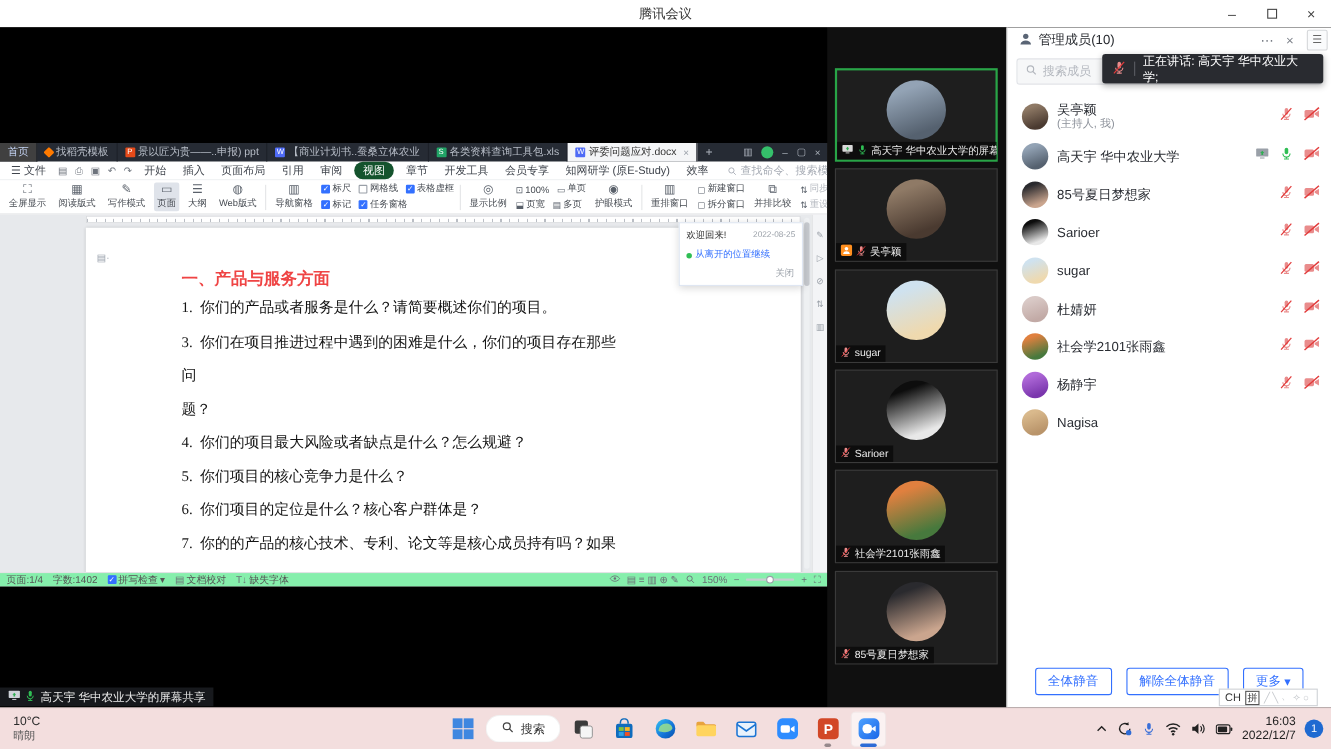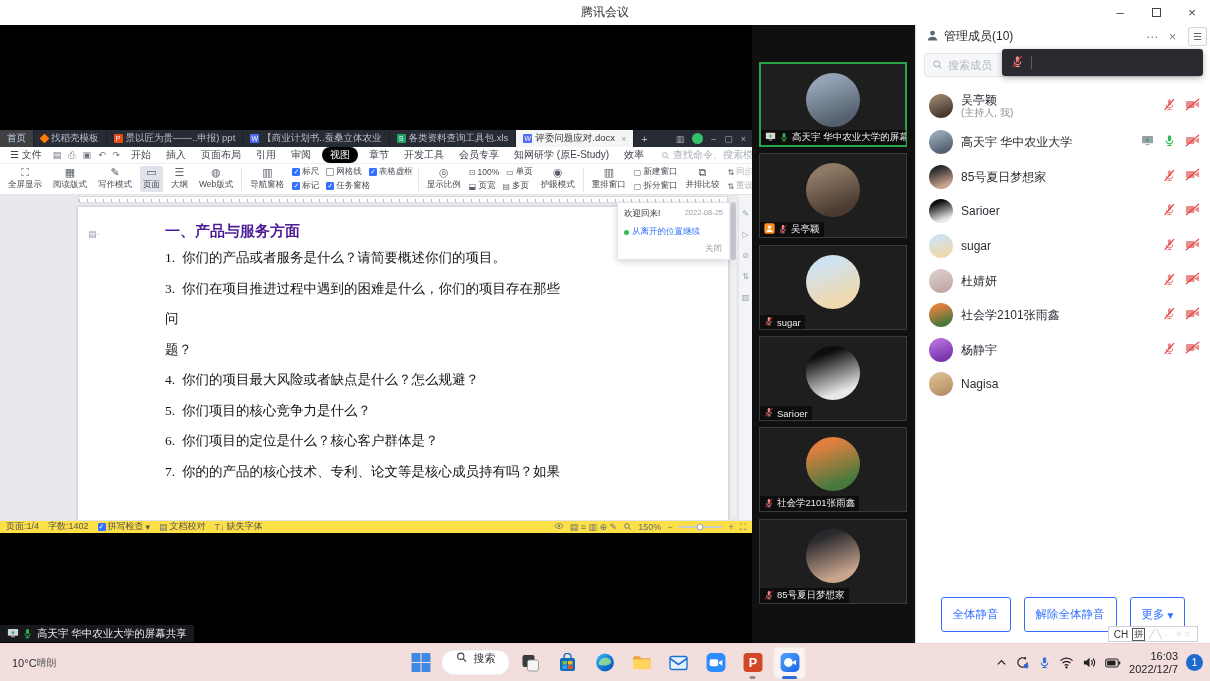--- a/index.html
+++ b/index.html
@@ -29,21 +29,21 @@
   .ti-ppt{background:#e64a19}.ti-word{background:#4f6bf6}.ti-excel{background:#21a366}
   .wtab .tclose{color:#9aa0aa;margin-left:3px;font-size:9px}
   .wtab-plus{display:flex;align-items:center;padding:0 7px;color:#aab0ba;font-size:11px;cursor:pointer}
   .wps-winctl{margin-left:auto;display:flex;align-items:center;gap:8px;padding:0 6px;color:#aab0ba}
   .wps-ava{width:11px;height:11px;border-radius:50%;background:#35c06b}
   .wps-winctl span{cursor:pointer;font-size:9px}
 
   .wps-menubar{height:17px;display:flex;align-items:center;font-size:10px;color:#3f444c;padding:0 6px;gap:7px;border-bottom:1px solid #eceef0;background:#fff}
   .qa-ic{color:#6d737c;font-size:9px;cursor:pointer}
   .wmenu{padding:0 4px;cursor:pointer;white-space:nowrap}
-  .wmenu.active{background:#000000;color:#fff;border-radius:8px;padding:1px 8px}
+  .wmenu.active{background:#14532d;color:#fff;border-radius:8px;padding:1px 8px}
   .cmd-search{display:flex;align-items:center;gap:3px;color:#a7acb5;margin-left:6px;white-space:nowrap}
   .wps-right{margin-left:auto;display:flex;align-items:center;gap:8px;color:#555;white-space:nowrap}
   .wps-right .blue{color:#3370ff}
 
   .wps-ribbon{height:31px;display:flex;align-items:center;padding:0 5px;gap:5px;border-bottom:1px solid #e3e4e6;font-size:8.5px;color:#464b52;background:#fff;overflow:hidden}
   .rbig{display:flex;flex-direction:column;align-items:center;justify-content:center;gap:1px;padding:1px 3px;border-radius:2px;cursor:pointer;white-space:nowrap}
   .rbig .ic{font-size:11px;line-height:11px;color:#5a616b}
   .rbig.sel{background:#dfe3ea}
   .rbig.dim,.rsm.dim{color:#b4b8bf}
   .vdiv{width:1px;height:23px;background:#e4e5e7;flex:none}
@@ -53,35 +53,35 @@
   .checkrows{display:flex;flex-direction:column;gap:2px}
   .checkrow{display:flex;gap:7px}
   .chk{display:flex;align-items:center;gap:2px;cursor:pointer;white-space:nowrap}
   .box{width:8px;height:8px;border:1px solid #9aa0a8;border-radius:1px;display:inline-flex;align-items:center;justify-content:center;font-size:7px;color:#fff}
   .box.on{background:#3370ff;border-color:#3370ff}
 
   .wps-doc{position:absolute;left:0;right:0;top:65px;bottom:13px;background:#e7e9ec;overflow:hidden}
   .ruler{position:absolute;top:1px;left:78px;width:650px;height:7px;background:#fff;border:1px solid #d9dbde;
     background-image:repeating-linear-gradient(90deg,#b9bdc4 0 1px,transparent 1px 8px);background-size:100% 3px;background-position:0 100%;background-repeat:no-repeat}
   .page{position:absolute;left:78px;width:650px;top:12px;bottom:-10px;background:#fff;box-shadow:0 0 3px rgba(0,0,0,.2)}
-  .doc-heading{margin:15px 0 2px 87px;font-family:"Liberation Serif","DejaVu Serif",serif;font-weight:bold;font-size:15px;color:#4c1d95}
+  .doc-heading{margin:37px 0 2px 87px;font-family:"Liberation Serif","DejaVu Serif",serif;font-weight:bold;font-size:15px;color:#ef4444}
   .doc-line{margin-left:87px;font-family:"Liberation Serif","DejaVu Serif",serif;font-size:13.5px;line-height:30.5px;color:#141414;white-space:pre}
   .para-handle{position:absolute;left:10px;top:22px;font-size:9px;color:#9aa2ad}
   .doc-scroll{position:absolute;right:16px;top:3px;bottom:3px;width:5px;background:#eef0f2;border-radius:3px}
   .doc-thumb{position:absolute;top:4px;width:5px;height:58px;background:#c6c9ce;border-radius:3px}
   .doc-tools{position:absolute;right:0;top:0;bottom:0;width:14px;background:#f3f4f6;border-left:1px solid #e3e4e6;
     display:flex;flex-direction:column;align-items:center;gap:12px;padding-top:14px;color:#9aa0a8;font-size:8px}
   .welcome{position:absolute;top:7px;right:22px;width:113px;height:58px;background:#fff;border:1px solid #dfe6f2;box-shadow:0 2px 7px rgba(0,0,0,.16);font-size:8.5px;padding:5px 6px;z-index:3}
   .welcome .wrow1{display:flex;justify-content:space-between;color:#333}
   .welcome .wdate{color:#9aa0a8;font-size:7.5px}
   .welcome .wlink{display:flex;align-items:center;gap:3px;color:#3370ff;margin-top:6px;cursor:pointer}
   .gdot{width:5px;height:5px;border-radius:50%;background:#2fbe54;display:inline-block}
   .welcome .wclose{position:absolute;right:7px;bottom:4px;color:#9aa0a8;cursor:pointer}
 
-  .wps-status{position:absolute;left:0;right:0;bottom:0;height:13px;background:#fde047;border-top:1px solid #e2e3e5;display:flex;align-items:flex-end;padding:0 6px;font-size:9px;color:#555;gap:9px;white-space:nowrap}
+  .wps-status{position:absolute;left:0;right:0;bottom:0;height:13px;background:#86efac;border-top:1px solid #e2e3e5;display:flex;align-items:center;padding:0 6px;font-size:9px;color:#555;gap:9px;white-space:nowrap}
   .st-item{display:flex;align-items:center;gap:2px;cursor:pointer}
   .st-right{margin-left:auto;display:flex;align-items:center;gap:6px;color:#6a6f76}
   .slider{width:44px;height:2px;background:#c9ccd1;position:relative;border-radius:1px}
   .knob{position:absolute;left:50%;top:50%;transform:translate(-50%,-50%);width:7px;height:7px;border-radius:50%;background:#fff;border:1px solid #9aa0a8}
 
   .share-banner{position:absolute;left:0;bottom:1px;height:17px;background:#17191d;display:flex;align-items:center;gap:4px;padding:0 7px;font-size:10.5px;color:#e8e8e8;z-index:4}
 
   
   .video-strip{position:absolute;left:752px;width:163px;top:0;bottom:0;background:#101010}
   .vtile{position:absolute;left:7px;width:148px;height:85px;background:#1e1e1e;border:1px solid #3a3a3a;cursor:pointer}
@@ -102,36 +102,36 @@
   .tdiv{width:1px;height:13px;background:#5a5d63}
   .member-list{position:absolute;top:62px;left:0;right:0;bottom:44px;overflow:hidden}
   .mrow{display:flex;align-items:center;height:34.6px;padding:0 10px 0 13px;gap:8px;cursor:pointer}
   .mrow.first{height:38px}
   .mava{width:24px;height:24px;border-radius:50%;flex:none}
   .mtext{display:flex;flex-direction:column;justify-content:center}
   .mname{font-size:12px;color:#2a2d33;line-height:14px;white-space:nowrap}
   .msub{font-size:10px;color:#8b9099;line-height:12px}
   .micons{margin-left:auto;display:flex;gap:9px;align-items:center}
   .mp-footer{position:absolute;bottom:11px;left:0;right:0;display:flex;justify-content:center;gap:13px}
-  .pbtn{height:35px;padding:0 11px;border:1px solid #3370ff;color:#3370ff;font-size:11.5px;border-radius:3px;background:#fff;display:flex;align-items:center;gap:3px;cursor:pointer;white-space:nowrap}
+  .pbtn{height:25px;padding:0 11px;border:1px solid #3370ff;color:#3370ff;font-size:11.5px;border-radius:3px;background:#fff;display:flex;align-items:center;gap:3px;cursor:pointer;white-space:nowrap}
   .ime{position:absolute;right:12px;bottom:1px;height:16px;background:#fff;border:1px solid #cfd2d6;display:flex;align-items:center;gap:4px;padding:0 5px;font-size:10px;color:#333;z-index:9}
   .ime .pin{border:1px solid #555;padding:0 1px;font-size:9px;line-height:11px}
   .ime .ghost{color:#c6c9cd;font-size:9px;letter-spacing:2px}
 
   
   .taskbar{position:absolute;left:0;right:0;bottom:0;height:38px;background:#f3dede;border-top:1px solid rgba(0,0,0,.04)}
-  .weather{position:absolute;left:12px;top:50%;transform:translateY(-50%);display:flex;flex-direction:row;cursor:pointer}
+  .weather{position:absolute;left:12px;top:50%;transform:translateY(-50%);display:flex;flex-direction:column;cursor:pointer}
   .weather .temp{font-size:11px;color:#2b2b2b;line-height:13px}
   .weather .desc{font-size:10px;color:#5a5a5a;line-height:12px}
   .tb-center{position:absolute;left:50%;top:50%;transform:translate(-50%,-50%);display:flex;align-items:center;gap:5px}
   .tb-icon{width:32px;height:32px;display:flex;align-items:center;justify-content:center;border-radius:4px;position:relative;cursor:pointer}
   .tb-icon.activeapp{background:rgba(255,255,255,.62);box-shadow:inset 0 0 0 1px rgba(0,0,0,.04)}
   .running-bar{position:absolute;bottom:0;left:50%;transform:translateX(-50%);width:6px;height:3px;border-radius:2px;background:#96898c}
   .active-bar{position:absolute;bottom:0;left:50%;transform:translateX(-50%);width:15px;height:3px;border-radius:2px;background:#2e6bd6}
-  .search-pill{height:25px;background:#fff;border-radius:13px;display:flex;gap:6px;padding:0 13px;font-size:11px;color:#333;border:1px solid rgba(0,0,0,.05);cursor:pointer}
+  .search-pill{height:25px;background:#fff;border-radius:13px;display:flex;align-items:center;gap:6px;padding:0 13px;font-size:11px;color:#333;border:1px solid rgba(0,0,0,.05);cursor:pointer}
   .tb-tray{position:absolute;right:7px;top:50%;transform:translateY(-50%);display:flex;align-items:center;gap:8px}
   .trayic{display:flex;align-items:center;justify-content:center;cursor:pointer;color:#2b2b2b}
   .clock{display:flex;flex-direction:column;align-items:flex-end;font-size:11px;color:#222;line-height:13px;cursor:pointer}
   .badge{width:17px;height:17px;border-radius:50%;background:#1f6ad1;color:#fff;font-size:10px;display:flex;align-items:center;justify-content:center;cursor:pointer}
 </style>
 </head>
 <body>
 
 <div class="screen">
 
@@ -531,20 +531,21 @@
       </div>
       <div class="toast">
         <span id="toastMic"><svg viewBox="0 0 16 16" width="13" height="13">
               <rect x="6" y="1.5" width="4" height="7.5" rx="2" fill="#e98c8c"></rect>
               <path d="M4 8a4 4 0 0 0 8 0" fill="none" stroke="#e98c8c" stroke-width="1.3"></path>
               <line x1="8" y1="12" x2="8" y2="14" stroke="#e98c8c" stroke-width="1.3"></line>
               <line x1="5.2" y1="14.2" x2="10.8" y2="14.2" stroke="#e98c8c" stroke-width="1.3"></line>
               <line x1="2" y1="14.5" x2="13.5" y2="1.5" stroke="#e23b3b" stroke-width="1.4"></line>
             </svg></span>
         <span class="tdiv"></span>
+        <span>正在讲话: 高天宇 华中农业大学;</span>
       </div>
       <div class="member-list" id="memberList">
           <div class="mrow first">
             <div class="mava" style="background:linear-gradient(160deg,#8f7a66 20%,#4a3a30 80%)"></div>
             <div class="mtext">
               <div class="mname">吴亭颖</div>
               <div class="msub">(主持人, 我)</div>
             </div>
             <div class="micons">
               <span><svg viewBox="0 0 16 16" width="13" height="13">

